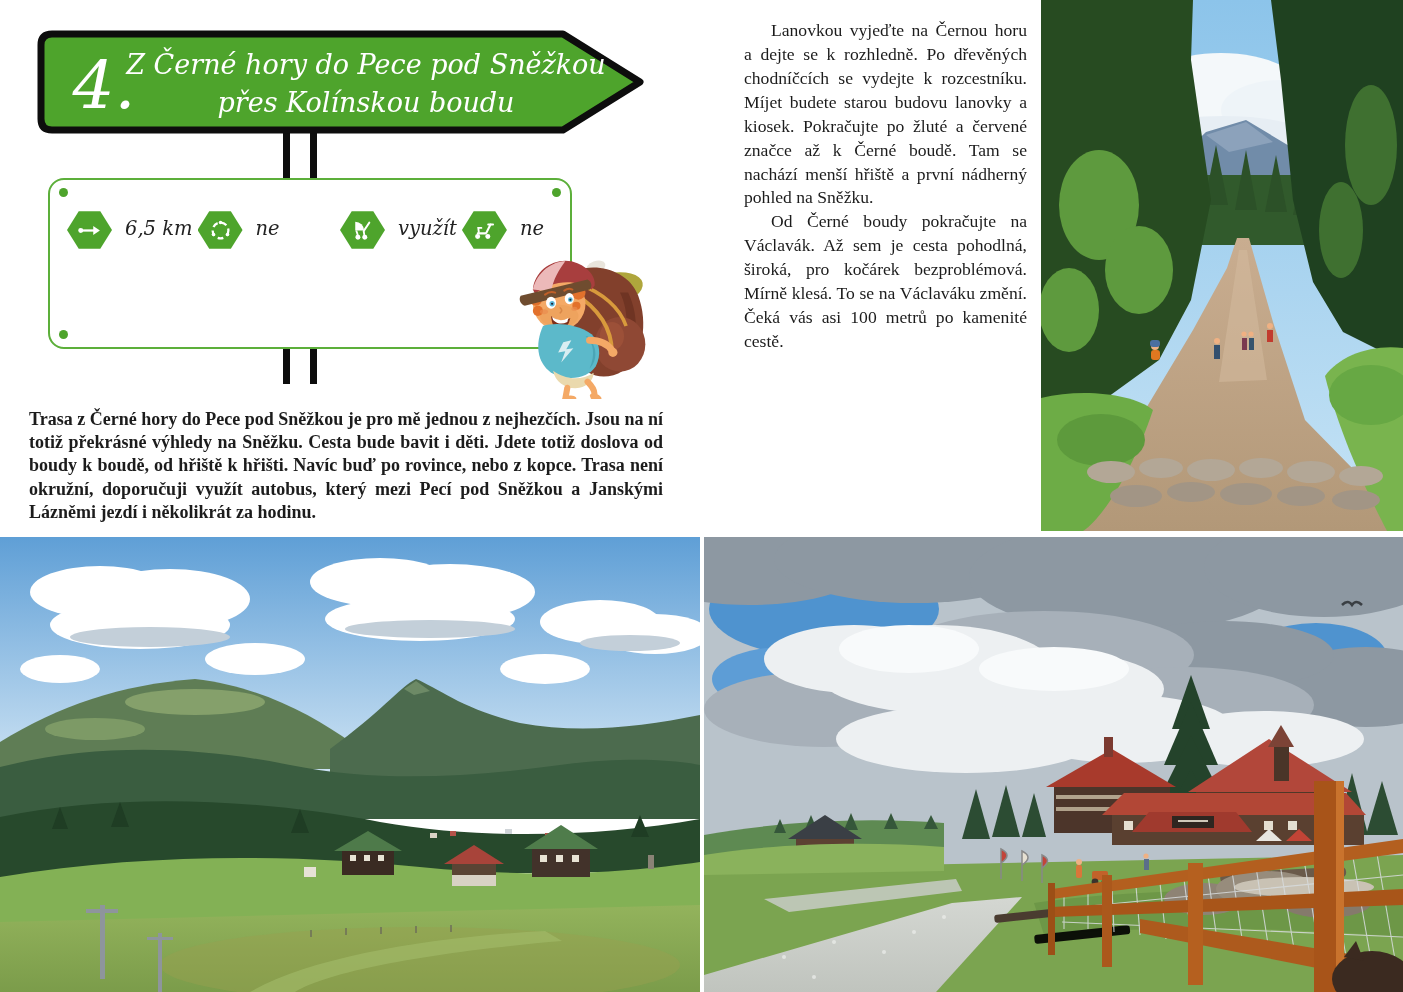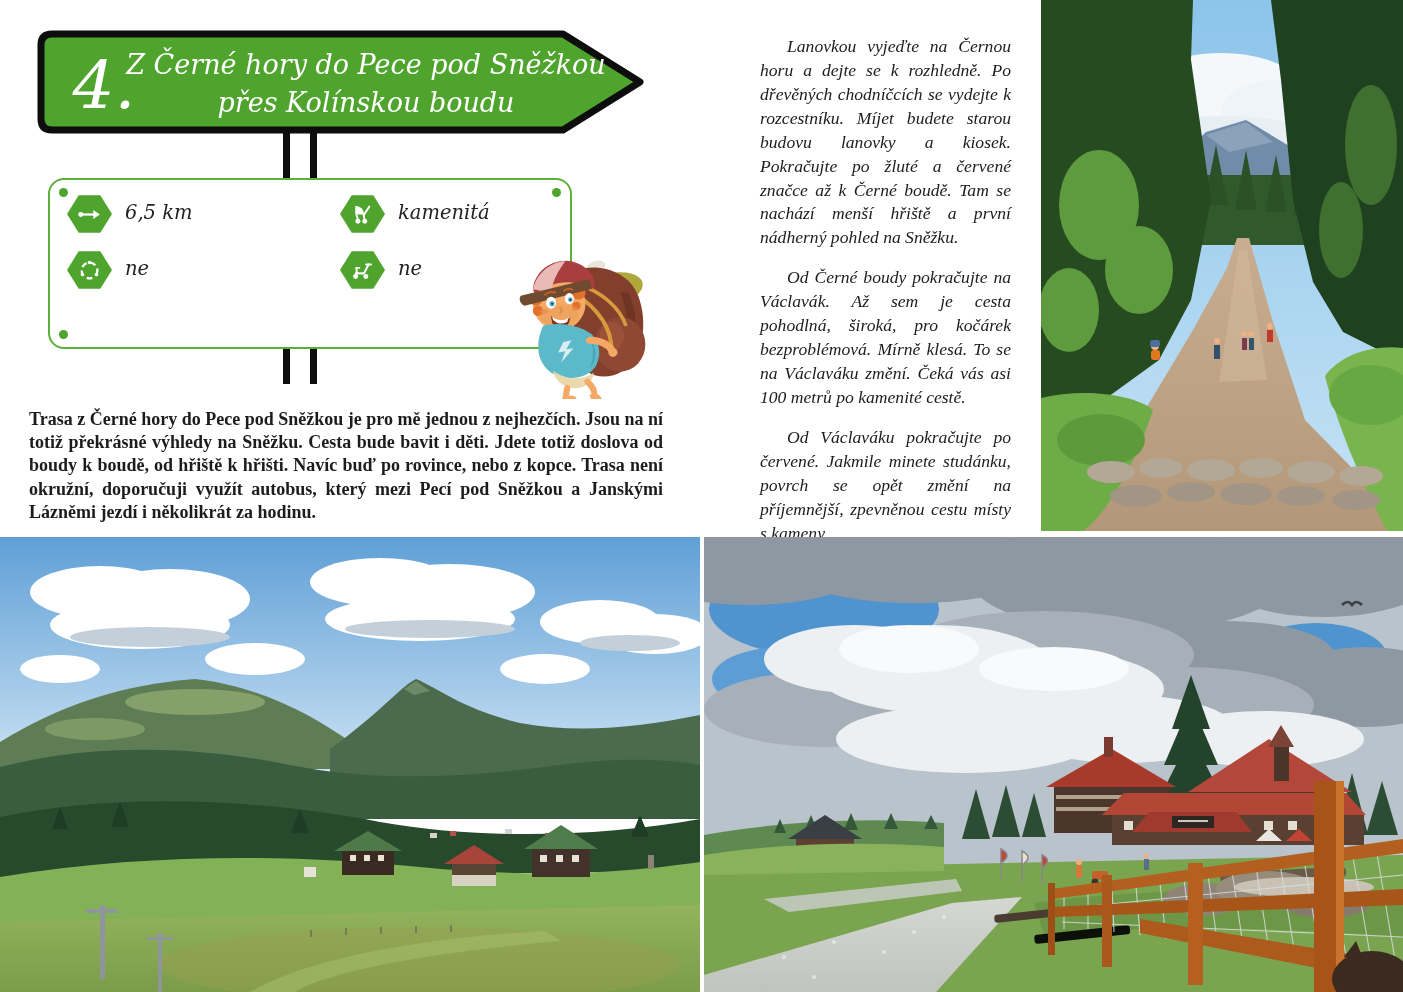--- a/index.html
+++ b/index.html
@@ -18,41 +18,41 @@
   .arrow-wrap svg{display:block;}
   .sign-number{font:400 66px "DejaVu Serif",serif;font-style:italic;fill:#ffffff;}
   .sign-title{font:400 27px "DejaVu Serif",serif;font-style:italic;fill:#ffffff;}
 
   
   .info-box{position:absolute;left:48px;top:178px;width:520px;height:167px;background:#fff;
             border:2.5px solid #5caf3a;border-radius:16px;z-index:1;}
   .corner-dot{position:absolute;width:9px;height:9px;border-radius:50%;background:#4ea42c;}
   .corner-dot.tl{left:9px;top:8px;}  .corner-dot.tr{right:9px;top:8px;}
   .corner-dot.bl{left:9px;bottom:8px;} .corner-dot.br{right:9px;bottom:8px;}
-  .info-col{position:absolute;top:14px;display:flex;flex-direction:column;gap:16px;}
+  .info-col{position:absolute;top:30px;display:flex;flex-direction:row;gap:5px;}
   .info-col.left{left:17px;width:258px;}
   .info-col.right{left:290px;width:215px;}
   .info-row{display:flex;align-items:flex-start;gap:13px;min-height:40px;}
   .hex{flex:0 0 auto;width:45px;height:40px;background:#4ea42c;
        clip-path:polygon(26% 3%,74% 3%,100% 50%,74% 97%,26% 97%,0% 50%);
        display:flex;align-items:center;justify-content:center;}
   .hex svg{width:27px;height:27px;}
   .info-label{font:400 19.5px "DejaVu Serif",serif;font-style:italic;color:#222;line-height:1.3;padding-top:6px;}
 
   
   .boy{position:absolute;left:505px;top:247px;width:155px;height:152px;z-index:5;}
 
   
   .intro{position:absolute;left:29px;top:390px;width:634px;
          font:700 18px "Liberation Serif",serif;line-height:1.29;text-align:justify;}
 
   
   .bodycol{position:absolute;left:744px;top:19px;width:283px;
            font:400 17.6px "Liberation Serif",serif;line-height:1.36;text-align:justify;}
-  .bodycol p{margin:16px;text-indent:27px;font-style:italic;}
+  .bodycol p{margin:0;text-indent:27px;}
 
   
   .photo{position:absolute;overflow:hidden;}
   .photo svg{display:block;}
   .photo-trail{left:1041px;top:0;width:362px;height:531px;}
   .photo-valley{left:0;top:537px;width:700px;height:455px;}
   .photo-bouda{left:704px;top:537px;width:699px;height:455px;}
 </style>
 </head>
 <body>
@@ -107,21 +107,21 @@
       <div class="info-row">
         <span class="hex">
           <svg viewBox="0 0 26 26">
               <path d="M6,4.5 A8.5,8.5 0 0 1 14.5,13 L6,13 Z" fill="#fff"></path>
               <path d="M14.5,13 L19.5,5.5" stroke="#fff" stroke-width="2" stroke-linecap="round" fill="none"></path>
               <path d="M7,13 L8.5,17.5 M14,13 L14.8,17.5" stroke="#fff" stroke-width="1.8" fill="none"></path>
               <circle cx="8.6" cy="19.4" r="2.4" fill="#fff"></circle>
               <circle cx="15.2" cy="19.4" r="2.4" fill="#fff"></circle>
             </svg>
         </span>
-        <span class="info-label">kamenitá</span>
+        <span class="info-label">využít</span>
       </div>
       <div class="info-row">
         <span class="hex">
           <svg viewBox="0 0 26 26">
               <rect x="5.5" y="14.6" width="9.5" height="2.2" rx="1.1" fill="#fff"></rect>
               <path d="M14.8,15.2 L18.8,7.2" stroke="#fff" stroke-width="2" stroke-linecap="round"></path>
               <path d="M16.6,7.2 L21.2,7.2" stroke="#fff" stroke-width="2" stroke-linecap="round"></path>
               <path d="M7.5,14.5 L7,10.5 L10,10.5" stroke="#fff" stroke-width="1.8" fill="none" stroke-linecap="round"></path>
               <circle cx="6.4" cy="18.8" r="2.4" fill="#fff"></circle>
               <circle cx="16.2" cy="18.8" r="2.4" fill="#fff"></circle>
@@ -185,21 +185,20 @@
       <path d="M80,133 C86,139 88,144 86,148" stroke="#f4a966" stroke-width="6" stroke-linecap="round" fill="none"></path>
       <ellipse cx="88" cy="148" rx="6" ry="3" fill="#f4a966" transform="rotate(20 88 148)"></ellipse>
     </svg>
   </div>
 
   <p class="intro">Trasa z Černé hory do Pece pod Sněžkou je pro mě jednou z nejhezčích. Jsou na ní totiž překrásné výhledy na Sněžku. Cesta bude bavit i děti. Jdete totiž doslova od boudy k boudě, od hřiště k hřišti. Navíc buď po rovince, nebo z kopce. Trasa není okružní, doporučuji využít autobus, který mezi Pecí pod Sněžkou a Janskými Lázněmi jezdí i několikrát za hodinu.</p>
 
   <div class="bodycol">
     <p>Lanovkou vyjeďte na Černou horu a dejte se k rozhledně. Po dřevěných chodníčcích se vydejte k rozcestníku. Míjet budete starou budovu lanovky a kiosek. Pokračujte po žluté a červené značce až k Černé boudě. Tam se nachází menší hřiště a první nádherný pohled na Sněžku.</p>
     <p>Od Černé boudy pokračujte na Václavák. Až sem je cesta pohodlná, široká, pro kočárek bezproblémová. Mírně klesá. To se na Václaváku změní. Čeká vás asi 100 metrů po kamenité cestě.</p>
-    <p>Od Václaváku pokračujte po červené. Jakmile minete studánku, povrch se opět změní na příjemnější, zpevněnou cestu místy s kameny.</p>
   </div>
 
   <div class="photo photo-trail">
     <svg viewBox="0 0 362 531" width="362" height="531">
       <defs>
         <linearGradient id="skyG1" x1="0" y1="0" x2="0" y2="1">
           <stop offset="0" stop-color="#8cc4ea"></stop>
             <stop offset="1" stop-color="#c6e3f5"></stop>
         </linearGradient>
         <linearGradient id="pathG1" x1="0" y1="0" x2="0" y2="1">

